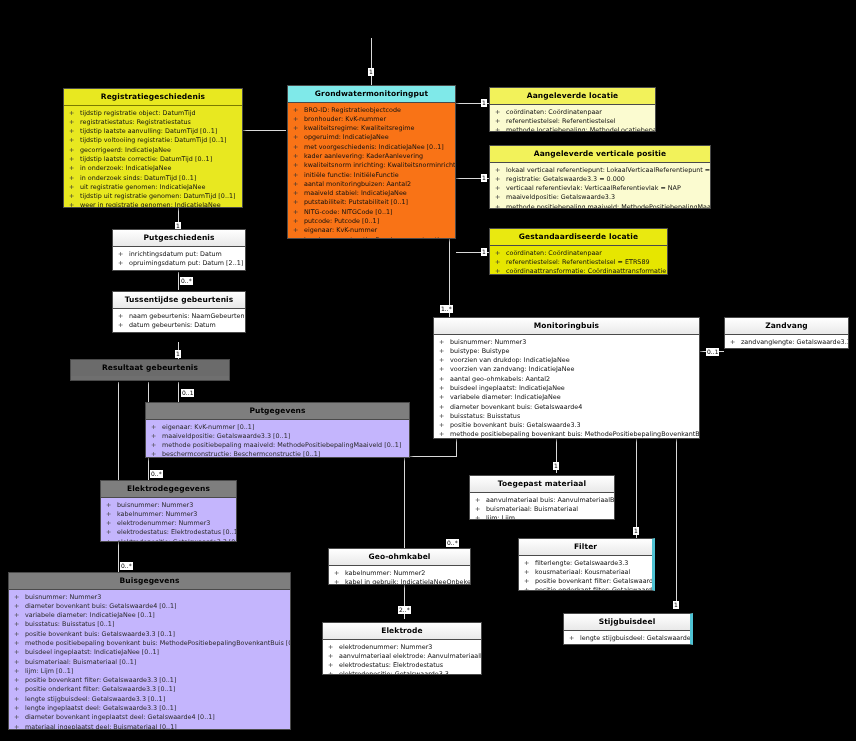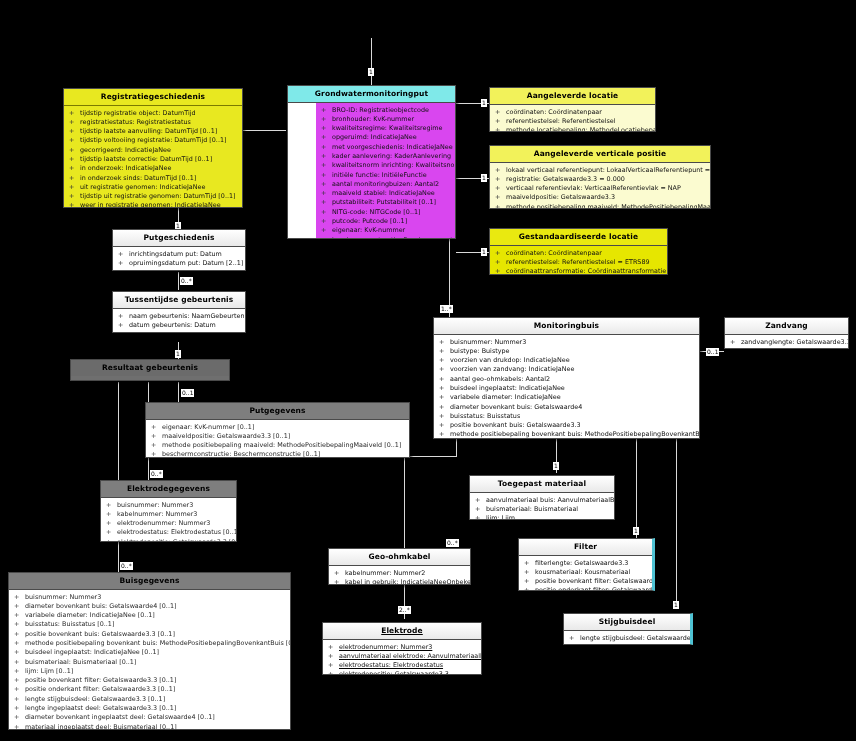--- a/index.html
+++ b/index.html
@@ -59,25 +59,25 @@
   .t-yellow { background: #fbfbd0; }
   .t-yellow .hdr { background: #f2f25a; }
   .t-yellow .attrs { background: #fbfbd0; }
 
   .t-gold   { background: #e6e600; }
   .t-gold   .hdr { background: #e9e910; }
   .t-gold   .attrs { background: #e6e600; }
 
   .t-cyan   { background: #ffffff; }
   .t-cyan   .hdr { background: #7fe9e9; }
-  .t-cyan   .attrs { background: #d946ef; margin-left: 28px; }
+  .t-cyan   .attrs { background: #f97316; }
 
   .t-gray   { background: #888888; }
   .t-gray   .hdr { background: #7e7e7e; color:#000; }
-  .t-gray   .attrs { background: #ffffff; }
+  .t-gray   .attrs { background: #c4b5fd; }
   .t-gray   .attr { color:#2a2a2a; }
   .t-gray   .attr .vis { color:#444; }
 
   .t-graydark { background: #6f6f6f; }
   .t-graydark .hdr { background: #6b6b6b; color:#000; }
 
   
   .t-gold2 { background:#e8e820; }
   .t-gold2 .hdr { background:#e8e820; border-bottom:1px solid #7a7a00; }
   .t-gold2 .attrs { background:#e8e820; }
@@ -341,21 +341,21 @@
   <div class="umlbox t-white accent-r" style="left:518px; top:538px; width:137px; height:53px;">
     <div class="hdr">Filter</div>
     <div class="attrs">
       <div class="attr"><span class="vis">+</span><span>filterlengte: Getalswaarde3.3</span></div>
       <div class="attr"><span class="vis">+</span><span>kousmateriaal: Kousmateriaal</span></div>
       <div class="attr"><span class="vis">+</span><span>positie bovenkant filter: Getalswaarde3.3</span></div>
       <div class="attr"><span class="vis">+</span><span>positie onderkant filter: Getalswaarde3.3</span></div>
     </div>
   </div>
 
-  <div class="umlbox t-white" style="left:322px; top:622px; width:160px; height:53px;text-decoration:underline;">
+  <div class="umlbox t-white" style="left:322px; top:622px; width:160px; height:53px;">
     <div class="hdr">Elektrode</div>
     <div class="attrs">
       <div class="attr"><span class="vis">+</span><span>elektrodenummer: Nummer3</span></div>
       <div class="attr"><span class="vis">+</span><span>aanvulmateriaal elektrode: AanvulmateriaalElektrode</span></div>
       <div class="attr"><span class="vis">+</span><span>elektrodestatus: Elektrodestatus</span></div>
       <div class="attr"><span class="vis">+</span><span>elektrodepositie: Getalswaarde3.3</span></div>
     </div>
   </div>
 
   <div class="umlbox t-white accent-r" style="left:563px; top:613px; width:130px; height:32px;">

